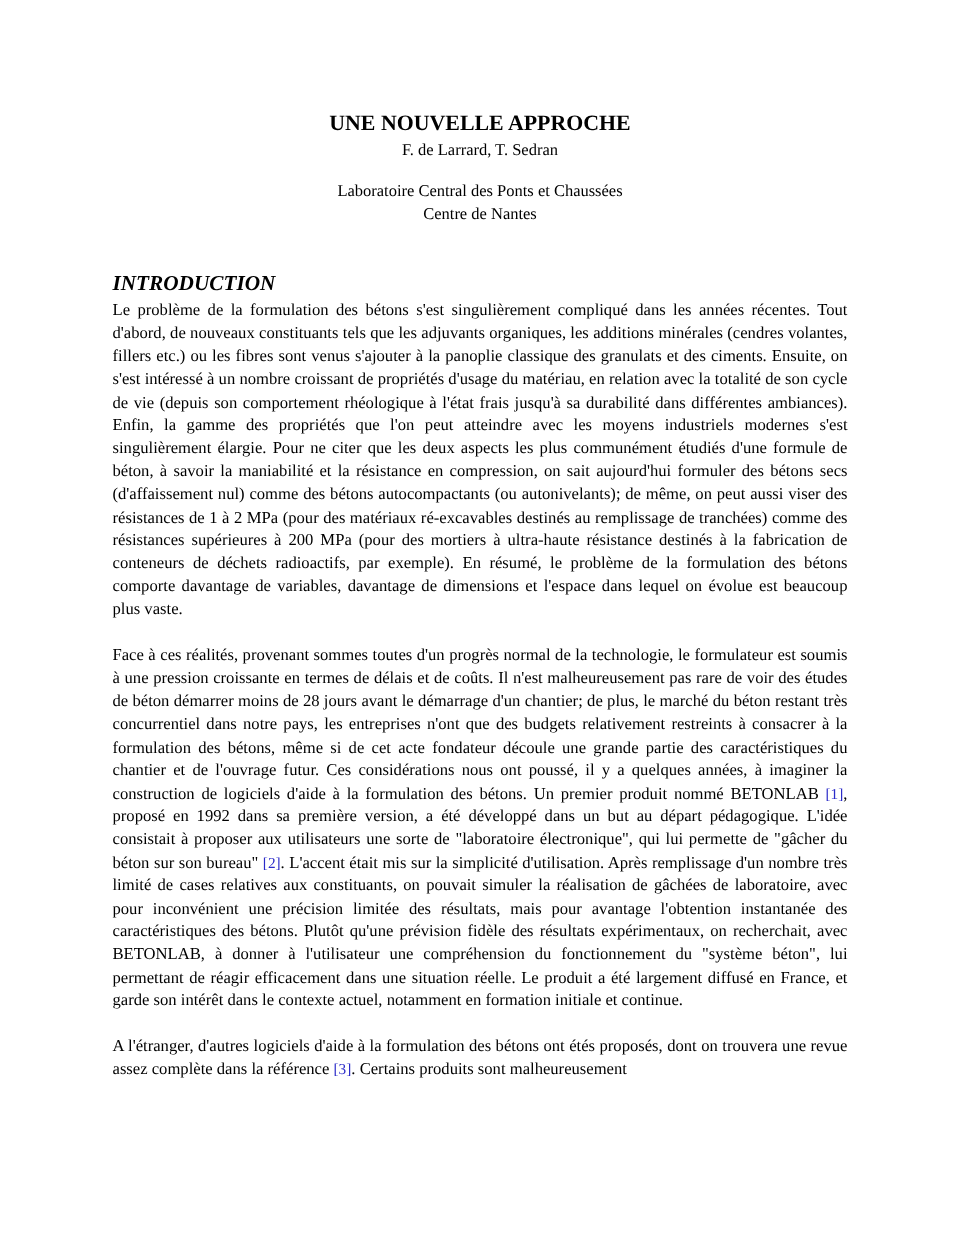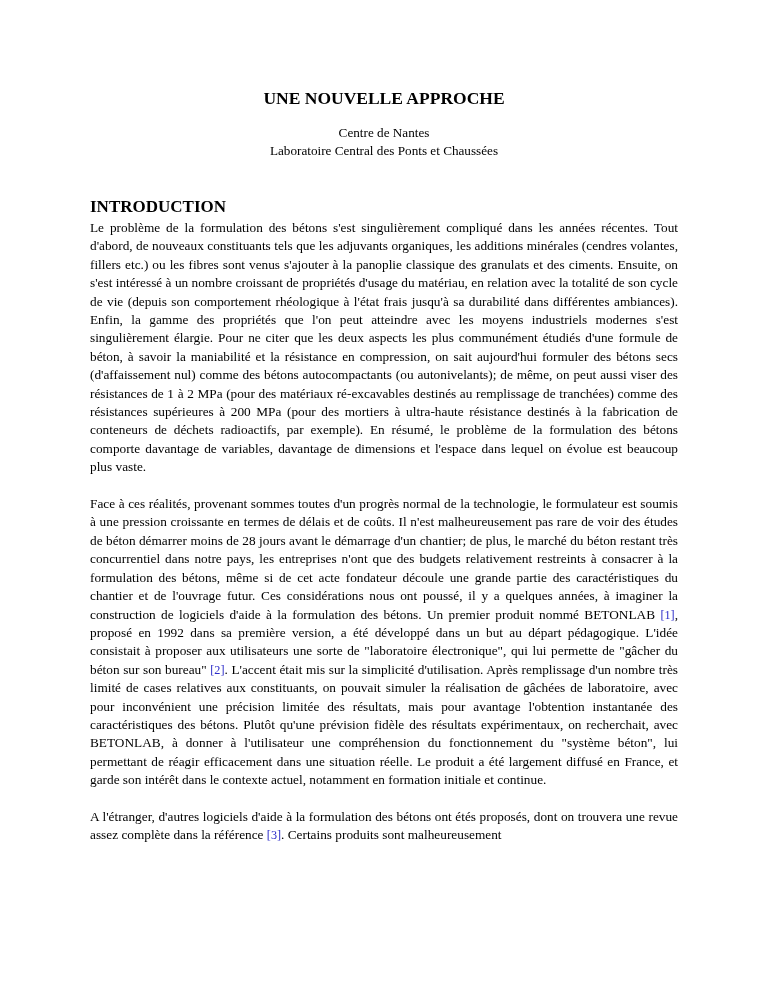--- a/index.html
+++ b/index.html
@@ -35,20 +35,21 @@
     text-align: center;
     font-size: 13.2px;
     line-height: 17.5px;
     margin-top: 15px;
   }
   .section-heading {
     font-weight: bold;
     font-size: 17px;
     line-height: 20px;
     margin: 38px 0 2px 0;
+    font-style: italic;
   }
   .body-text p {
     font-size: 13.3px;
     line-height: 18.4px;
     text-align: justify;
     margin: 0 0 18.4px 0;
     font-family: Liberation Serif, serif;
   }
   .ref {
     color: var(--ref-color, #2a2ac8);
@@ -57,24 +58,25 @@
 </style>
 </head>
 <body>
 
 <div class="page">
 
   <div class="title">
     <div>UNE NOUVELLE APPROCHE</div>
   </div>
 
+  <div class="authors">F. de Larrard, T. Sedran</div>
 
   <div class="affiliation">
+    <div>Laboratoire Central des Ponts et Chaussées</div>
     <div>Centre de Nantes</div>
-    <div>Laboratoire Central des Ponts et Chaussées</div>
   </div>
 
   <div class="section-heading">INTRODUCTION</div>
 
   <div class="body-text" id="body-text">
       <p><span>Le problème de la formulation des bétons s'est singulièrement compliqué dans les années récentes. Tout d'abord, de nouveaux constituants tels que les adjuvants organiques, les additions minérales (cendres volantes, fillers etc.) ou les fibres sont venus s'ajouter à la panoplie classique des granulats et des ciments. Ensuite, on s'est intéressé à un nombre croissant de propriétés d'usage du matériau, en relation avec la totalité de son cycle de vie (depuis son comportement rhéologique à l'état frais jusqu'à sa durabilité dans différentes ambiances). Enfin, la gamme des propriétés que l'on peut atteindre avec les moyens industriels modernes s'est singulièrement élargie. Pour ne citer que les deux aspects les plus communément étudiés d'une formule de béton, à savoir la maniabilité et la résistance en compression, on sait aujourd'hui formuler des bétons secs (d'affaissement nul) comme des bétons autocompactants (ou autonivelants); de même, on peut aussi viser des résistances de 1 à 2 MPa (pour des matériaux ré-excavables destinés au remplissage de tranchées) comme des résistances supérieures à 200 MPa (pour des mortiers à ultra-haute résistance destinés à la fabrication de conteneurs de déchets radioactifs, par exemple). En résumé, le problème de la formulation des bétons comporte davantage de variables, davantage de dimensions et l'espace dans lequel on évolue est beaucoup plus vaste.</span></p>
       <p><span>Face à ces réalités, provenant sommes toutes d'un progrès normal de la technologie, le formulateur est soumis à une pression croissante en termes de délais et de coûts. Il n'est malheureusement pas rare de voir des études de béton démarrer moins de 28 jours avant le démarrage d'un chantier; de plus, le marché du béton restant très concurrentiel dans notre pays, les entreprises n'ont que des budgets relativement restreints à consacrer à la formulation des bétons, même si de cet acte fondateur découle une grande partie des caractéristiques du chantier et de l'ouvrage futur. Ces considérations nous ont poussé, il y a quelques années, à imaginer la construction de logiciels d'aide à la formulation des bétons. Un premier produit nommé BETONLAB </span><span class="ref">[1]</span><span>, proposé en 1992 dans sa première version, a été développé dans un but au départ pédagogique. L'idée consistait à proposer aux utilisateurs une sorte de "laboratoire électronique", qui lui permette de "gâcher du béton sur son bureau" </span><span class="ref">[2]</span><span>. L'accent était mis sur la simplicité d'utilisation. Après remplissage d'un nombre très limité de cases relatives aux constituants, on pouvait simuler la réalisation de gâchées de laboratoire, avec pour inconvénient une précision limitée des résultats, mais pour avantage l'obtention instantanée des caractéristiques des bétons. Plutôt qu'une prévision fidèle des résultats expérimentaux, on recherchait, avec BETONLAB, à donner à l'utilisateur une compréhension du fonctionnement du "système béton", lui permettant de réagir efficacement dans une situation réelle. Le produit a été largement diffusé en France, et garde son intérêt dans le contexte actuel, notamment en formation initiale et continue.</span></p>
       <p><span>A l'étranger, d'autres logiciels d'aide à la formulation des bétons ont étés proposés, dont on trouvera une revue assez complète dans la référence </span><span class="ref">[3]</span><span>. Certains produits sont malheureusement</span></p>
     </div>
 

